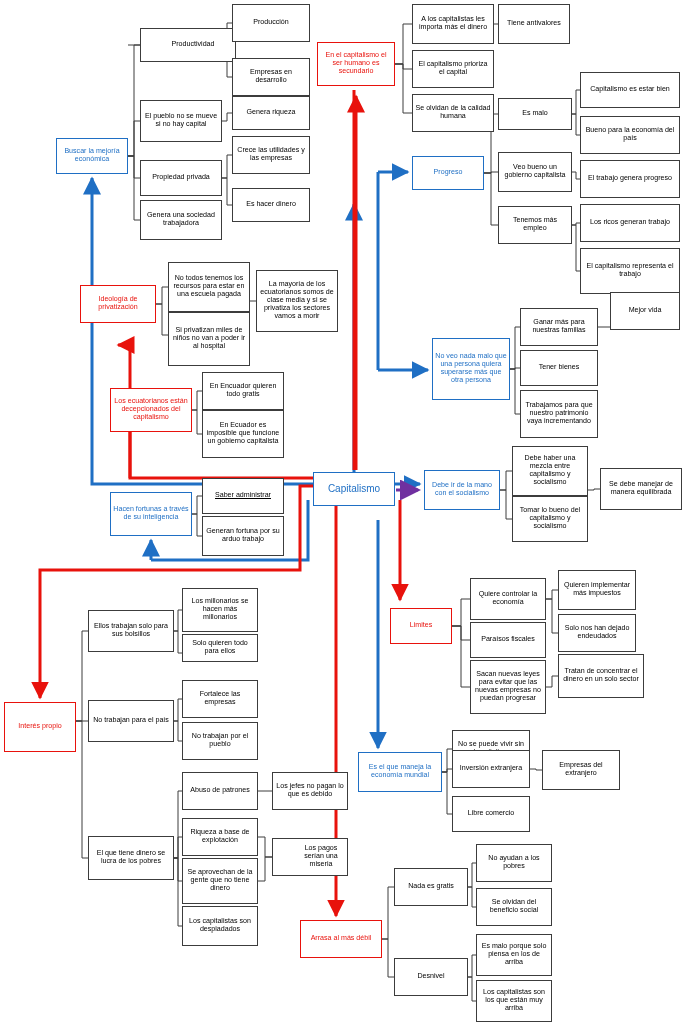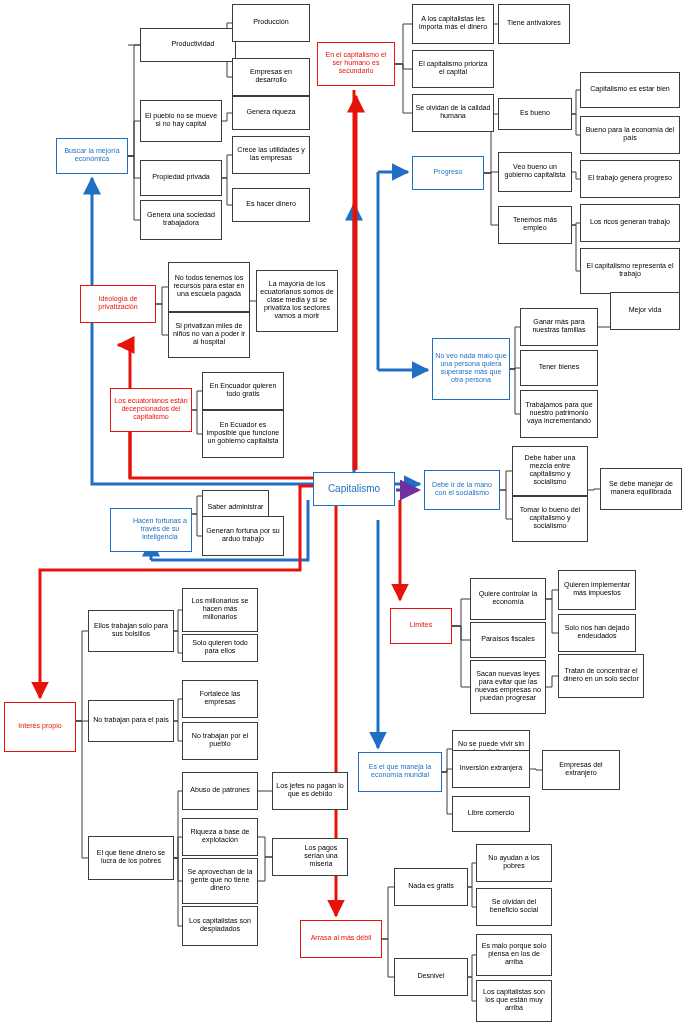--- a/index.html
+++ b/index.html
@@ -192,37 +192,37 @@
       <div class="node black" style="left: 140px; top: 200px; width: 82px; height: 40px;">Genera una sociedad trabajadora</div>
       <div class="node black" style="left: 232px; top: 96px; width: 78px; height: 34px;">Genera riqueza</div>
       <div class="node black" style="left: 232px; top: 136px; width: 78px; height: 38px;">Crece las utilidades y las empresas</div>
       <div class="node black" style="left: 232px; top: 188px; width: 78px; height: 34px;">Es hacer dinero</div>
       <div class="node red" style="left: 317px; top: 42px; width: 78px; height: 44px;">En el capitalismo el ser humano es secundario</div>
       <div class="node black" style="left: 412px; top: 4px; width: 82px; height: 40px;">A los capitalistas les importa más el dinero</div>
       <div class="node black" style="left: 412px; top: 50px; width: 82px; height: 38px;">El capitalismo prioriza el capital</div>
       <div class="node black" style="left: 412px; top: 94px; width: 82px; height: 38px;">Se olvidan de la calidad humana</div>
       <div class="node black" style="left: 498px; top: 4px; width: 72px; height: 40px;">Tiene antivalores</div>
       <div class="node blue" style="left: 412px; top: 156px; width: 72px; height: 34px;">Progreso</div>
-      <div class="node black" style="left: 498px; top: 98px; width: 74px; height: 32px;">Es bueno</div>
+      <div class="node black" style="left: 498px; top: 98px; width: 74px; height: 32px;">Es malo</div>
       <div class="node black" style="left: 498px; top: 152px; width: 74px; height: 40px;">Veo bueno un gobierno capitalista</div>
       <div class="node black" style="left: 498px; top: 206px; width: 74px; height: 38px;">Tenemos más empleo</div>
       <div class="node black" style="left: 580px; top: 72px; width: 100px; height: 36px;">Capitalismo es estar bien</div>
       <div class="node black" style="left: 580px; top: 116px; width: 100px; height: 38px;">Bueno para la economía del país</div>
       <div class="node black" style="left: 580px; top: 160px; width: 100px; height: 38px;">El trabajo genera progreso</div>
       <div class="node black" style="left: 580px; top: 204px; width: 100px; height: 38px;">Los ricos generan trabajo</div>
       <div class="node black" style="left: 580px; top: 248px; width: 100px; height: 46px;">El capitalismo representa el trabajo</div>
       <div class="node red" style="left: 80px; top: 285px; width: 76px; height: 38px;">Ideología de privatización</div>
       <div class="node black" style="left: 168px; top: 262px; width: 82px; height: 50px;">No todos tenemos los recursos para estar en una escuela pagada</div>
-      <div class="node black" style="left: 168px; top: 312px; width: 82px; height: 46px;">Si privatizan miles de niños no van a poder ir al hospital</div>
+      <div class="node black" style="left: 168px; top: 312px; width: 82px; height: 54px;">Si privatizan miles de niños no van a poder ir al hospital</div>
       <div class="node black" style="left: 256px; top: 270px; width: 82px; height: 62px;">La mayoría de los ecuatorianos somos de clase media y si se privatiza los sectores vamos a morir</div>
       <div class="node red" style="left: 110px; top: 388px; width: 82px; height: 44px;">Los ecuatorianos están decepcionados del capitalismo</div>
       <div class="node black" style="left: 202px; top: 372px; width: 82px; height: 38px;">En Encuador quieren todo gratis</div>
       <div class="node black" style="left: 202px; top: 410px; width: 82px; height: 48px;">En Ecuador es imposible que funcione un gobierno capitalista</div>
-      <div class="node blue" style="left: 110px; top: 508px; width: 82px; height: 44px; padding-left: 20px;">Hacen fortunas a través de su inteligencia</div>
-      <div class="node black" style="left: 202px; top: 490px; width: 67px; height: 36px;">Saber administrar</div>
+      <div class="node blue" style="left: 110px; top: 492px; width: 82px; height: 44px;">Hacen fortunas a través de su inteligencia</div>
+      <div class="node black" style="left: 202px; top: 478px; width: 82px; height: 36px; text-decoration: underline;">Saber administrar</div>
       <div class="node black" style="left: 202px; top: 516px; width: 82px; height: 40px;">Generan fortuna por su arduo trabajo</div>
       <div class="node blue" style="left: 432px; top: 338px; width: 78px; height: 62px;">No veo nada malo que una persona quiera superarse más que otra persona</div>
       <div class="node black" style="left: 520px; top: 308px; width: 78px; height: 38px;">Ganar más para nuestras familias</div>
       <div class="node black" style="left: 520px; top: 350px; width: 78px; height: 36px;">Tener bienes</div>
       <div class="node black" style="left: 520px; top: 390px; width: 78px; height: 48px;">Trabajamos para que nuestro patrimonio vaya incrementando</div>
       <div class="node black" style="left: 610px; top: 292px; width: 70px; height: 38px;">Mejor vida</div>
       <div class="node blue" style="left: 424px; top: 470px; width: 76px; height: 40px;">Debe ir de la mano con el socialismo</div>
       <div class="node black" style="left: 512px; top: 446px; width: 76px; height: 50px;">Debe haber una mezcla entre capitalismo y socialismo</div>
       <div class="node black" style="left: 512px; top: 496px; width: 76px; height: 46px;">Tomar lo bueno del capitalismo y socialismo</div>
       <div class="node black" style="left: 600px; top: 468px; width: 82px; height: 42px;">Se debe manejar de manera equilibrada</div>

